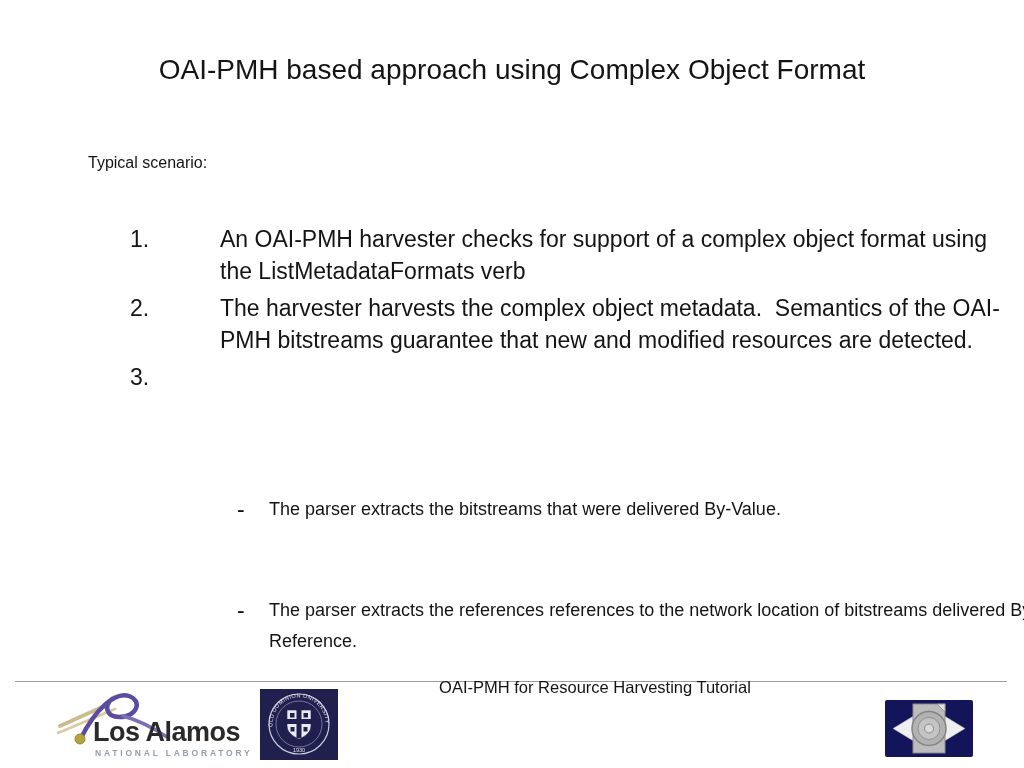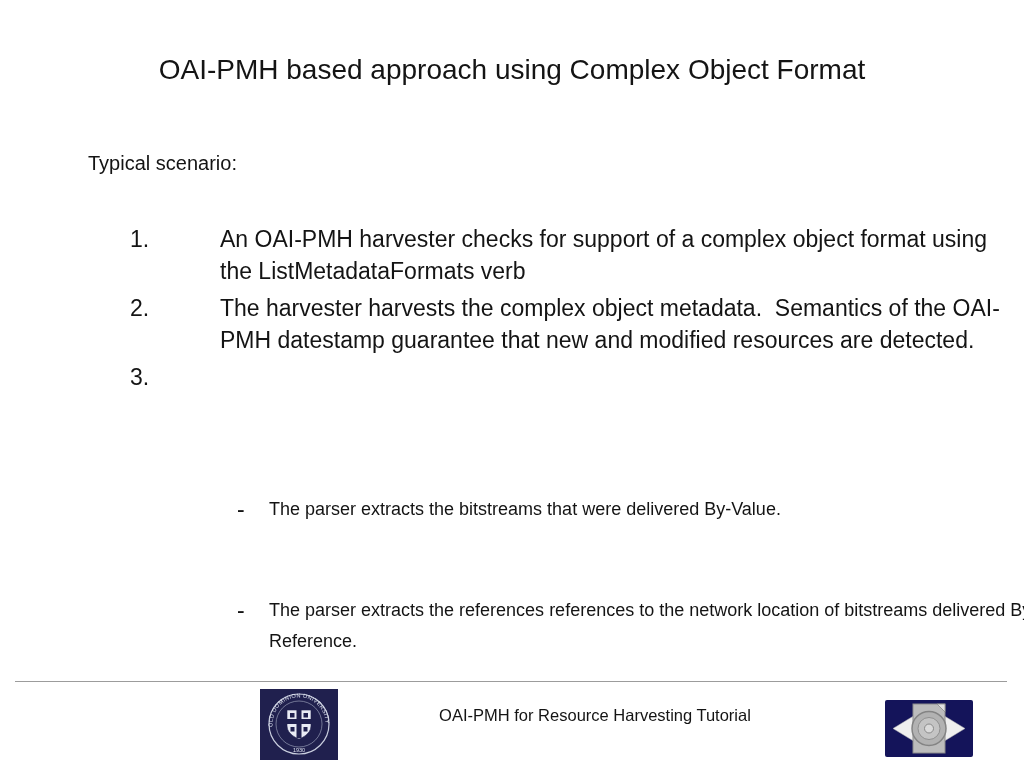--- a/index.html
+++ b/index.html
@@ -5,21 +5,21 @@
   html,body{margin:0;padding:0;background:#ffffff;}
   .slide{
     position:relative;width:1024px;height:768px;background:#ffffff;
     font-family:"Liberation Sans","DejaVu Sans",sans-serif;color:#1a1a1a;overflow:hidden;
   }
   .title{
     position:absolute;top:52px;left:0;width:1024px;text-align:center;
     font-size:28px;line-height:36px;font-weight:400;color:#141414;
   }
   .intro{
-    position:absolute;top:147px;left:88px;font-size:20px;line-height:32px;color:#141414;
+    position:absolute;top:147px;left:88px;font-size:16px;line-height:32px;color:#141414;
   }
   .list{
     position:absolute;top:224px;left:130px;width:886px;
   }
   .li{display:flex;margin-top:6px;}
   .li:first-child{margin-top:0;}
   .li-num{
     flex:0 0 46px;width:46px;font-size:23px;line-height:31.5px;color:#141414;
   }
   .li-text{
@@ -45,21 +45,21 @@
   }
   .la-sub{
     position:absolute;left:38px;top:62px;font-size:8.5px;line-height:10px;
     font-weight:700;letter-spacing:2.8px;color:#93
 9ea9;color:#939ea9;white-space:nowrap;
   }
   
   .odu-seal{position:absolute;left:260px;top:689px;width:78px;height:71px;}
   
   .caption{
-    position:absolute;left:295px;top:704px;width:600px;text-align:center;
+    position:absolute;left:295px;top:676px;width:600px;text-align:center;
     font-size:16.5px;line-height:22.5px;color:#141414;
   }
   .caption sup{font-size:10px;line-height:0;}
   
   .nav-icon{position:absolute;left:885px;top:700px;width:88px;height:57px;cursor:pointer;}
 </style>
 </head>
 <body>
 
 <div class="slide">
@@ -70,21 +70,21 @@
 
   <div class="list">
 
     <div class="li">
       <span class="li-num">1.</span>
       <span class="li-text">An OAI-PMH harvester checks for support of a complex object format using the ListMetadataFormats verb</span>
     </div>
 
     <div class="li">
       <span class="li-num">2.</span>
-      <span class="li-text">The harvester harvests the complex object metadata.  Semantics of the OAI-PMH datestamp guarantee that new and modified resources are detected.</span>
+      <span class="li-text">The harvester harvests the complex object metadata.  Semantics of the OAI-PMH bitstreams guarantee that new and modified resources are detected.</span>
     </div>
 
     <div class="li">
       <span class="li-num">3.</span>
       <span class="li-text">
         <span class="sublist" style="display:block;">
           <span class="subli">
             <span class="subli-marker">-</span>
             <span class="subli-text">The parser extracts the bitstreams that were delivered By-Value.</span>
           </span>
@@ -93,20 +93,31 @@
             <span class="subli-text">The parser extracts the references references to the network location of bitstreams delivered By-Reference.</span>
           </span>
         </span>
       </span>
     </div>
 
   </div>
 
   <div class="divider"></div>
 
+  <div class="la-logo">
+    <svg class="la-orbits" width="176" height="78" viewBox="0 0 176 78">
+      <path d="M3 40 L52 18" stroke="#cbbc8e" stroke-width="4" fill="none" stroke-linecap="round"></path>
+      <path d="M1 47 L58 23" stroke="#d8cba2" stroke-width="2.5" fill="none" stroke-linecap="round"></path>
+      <path d="M24 52 C 38 24, 58 5, 72 10 C 86 15, 80 31, 62 31 C 50 31, 46 20, 55 13" stroke="#5b4ca0" stroke-width="4.5" fill="none" stroke-linecap="round"></path>
+      <path d="M66 30 C 84 35, 98 43, 110 51" stroke="#7d6fb8" stroke-width="3.5" fill="none" stroke-linecap="round"></path>
+      <circle cx="23" cy="53" r="5" fill="#b3a43c" stroke="#978a2e" stroke-width="1"></circle>
+    </svg>
+    <span class="la-name">Los Alamos</span>
+    <span class="la-sub">NATIONAL LABORATORY</span>
+  </div>
 
   <svg class="odu-seal" width="78" height="71" viewBox="0 0 78 71">
     <rect x="0" y="0" width="78" height="71" fill="#20204e"></rect>
     <circle cx="39" cy="35" r="30" fill="none" stroke="#c9cede" stroke-width="1.2"></circle>
     <circle cx="39" cy="35" r="23" fill="none" stroke="#aab0c6" stroke-width="0.6"></circle>
     <path id="odu-ring" d="M 13 40 A 26.5 26.5 0 1 1 65 40" fill="none"></path>
     <text font-size="5.6" fill="#dde1ee" letter-spacing="0.4" font-family="Liberation Sans, sans-serif">
       <textPath href="#odu-ring" startOffset="2">OLD DOMINION UNIVERSITY</textPath>
     </text>
     <path d="M27 21 h24 v16 c0 9 -12 13 -12 13 c0 0 -12 -4 -12 -13 z" fill="#e9ebf4" stroke="#20204e" stroke-width="0.6"></path>

